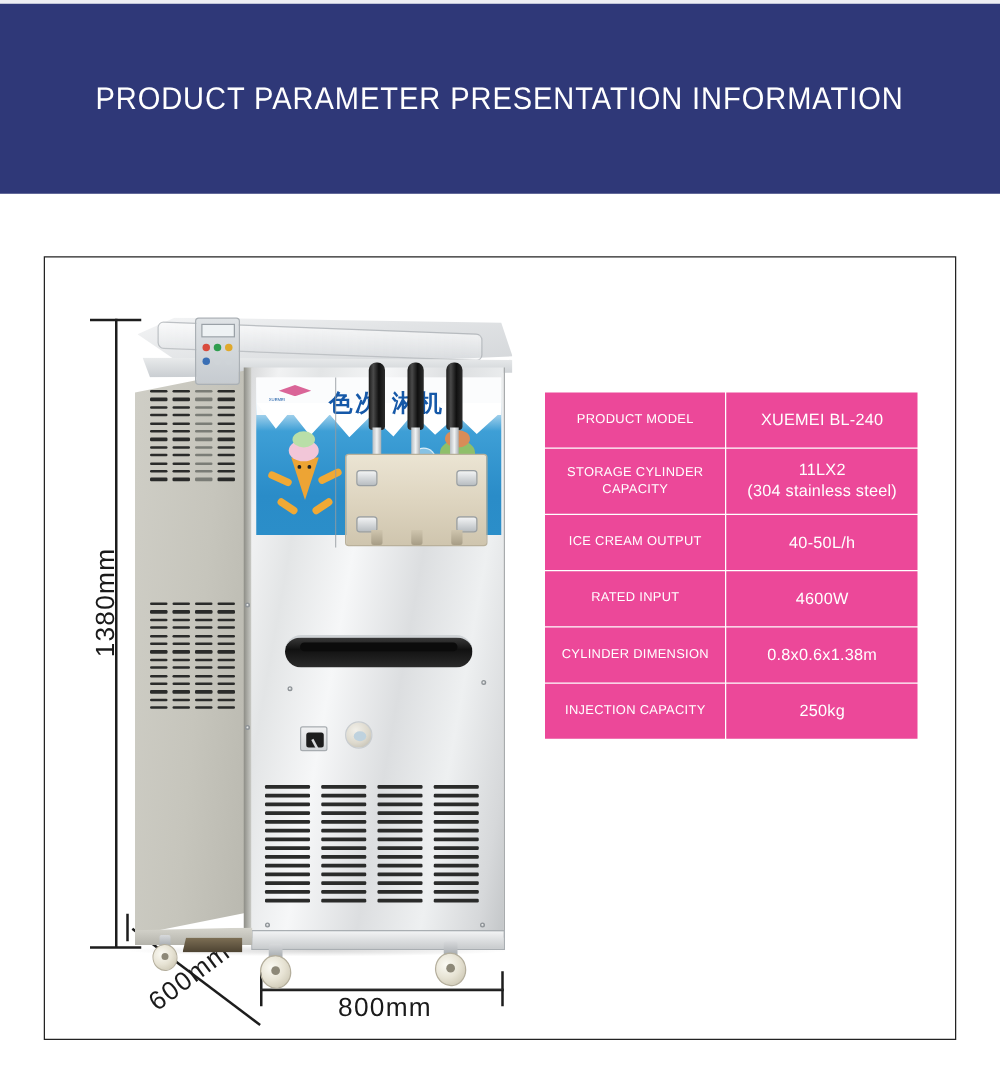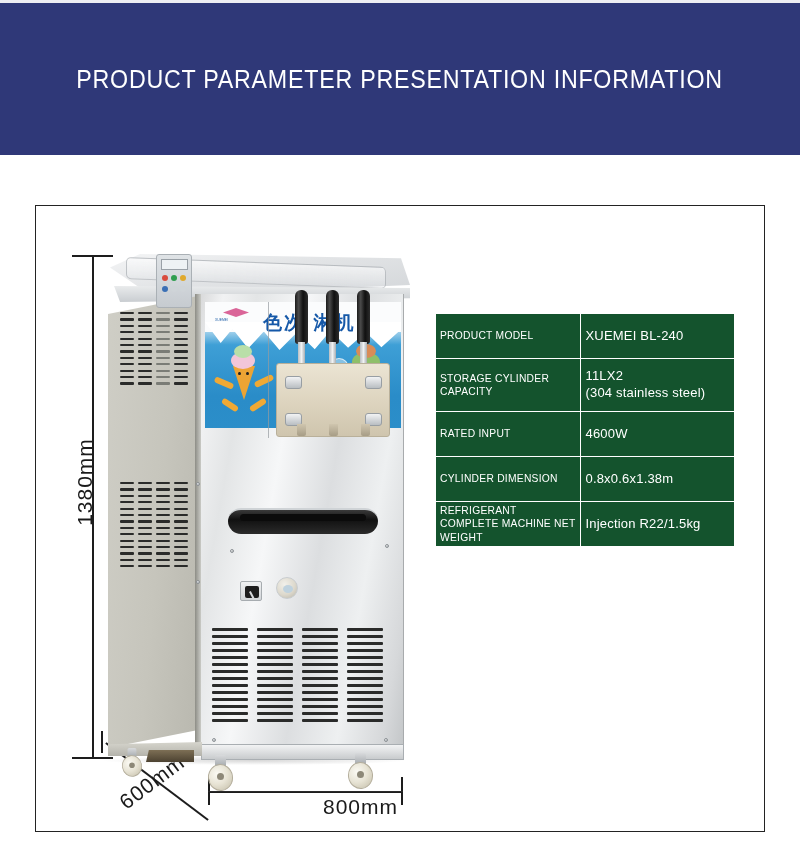--- a/index.html
+++ b/index.html
@@ -92,21 +92,21 @@
     position: absolute;
     background: #1d1d1d;
     width: 1.8px;
   }
   .dim-tick-l { left: 208px; top: 777px; height: 28px; }
   .dim-tick-r { left: 401px; top: 777px; height: 28px; }
   .dim-label-h {
     position: absolute;
     left: 218px; top: 795px;
     width: 180px;
-    text-align: right;
+    text-align: center;
     font-size: 21px;
     color: #1a1a1a;
     letter-spacing: 1px;
     white-space: nowrap;
   }
 
   
   .dim-line-d {
     position: absolute;
     left: 106px; top: 742px;
@@ -503,23 +503,23 @@
   
   .spec-table {
     position: absolute;
     left: 435px; top: 313px;
     width: 300px;
     border-collapse: separate;
     border-spacing: 1.6px;
     background: #ffffff;
   }
   .spec-table td {
-    background: #14532d;
+    background: #ec4899;
     color: #ffffff;
-    text-align: left;
+    text-align: center;
     vertical-align: middle;
     padding: 0 4px;
     line-height: 1.28;
   }
   .spec-table td.k {
     width: 143px;
     font-size: 10.3px;
     letter-spacing: 0.25px;
   }
   .spec-table td.v {
@@ -854,27 +854,31 @@
     <tbody id="spec-body">
         <tr>
           <td class="k r1">PRODUCT MODEL</td>
           <td class="v r1">XUEMEI BL-240</td>
         </tr>
         <tr>
           <td class="k r2">STORAGE CYLINDER CAPACITY</td>
           <td class="v r2">11LX2<br>(304 stainless steel)</td>
         </tr>
         <tr>
+          <td class="k r1">ICE CREAM OUTPUT</td>
+          <td class="v r1">40-50L/h</td>
+        </tr>
+        <tr>
           <td class="k r1">RATED INPUT</td>
           <td class="v r1">4600W</td>
         </tr>
         <tr>
           <td class="k r1">CYLINDER DIMENSION</td>
           <td class="v r1">0.8x0.6x1.38m</td>
         </tr>
         <tr>
-          <td class="k r1">REFRIGERANT COMPLETE MACHINE NET WEIGHT</td>
-          <td class="v r1">Injection R22/1.5kg</td>
+          <td class="k r1">INJECTION CAPACITY</td>
+          <td class="v r1">250kg</td>
         </tr>
       </tbody>
   </table>
 
 </div>
 
 </body></html>

